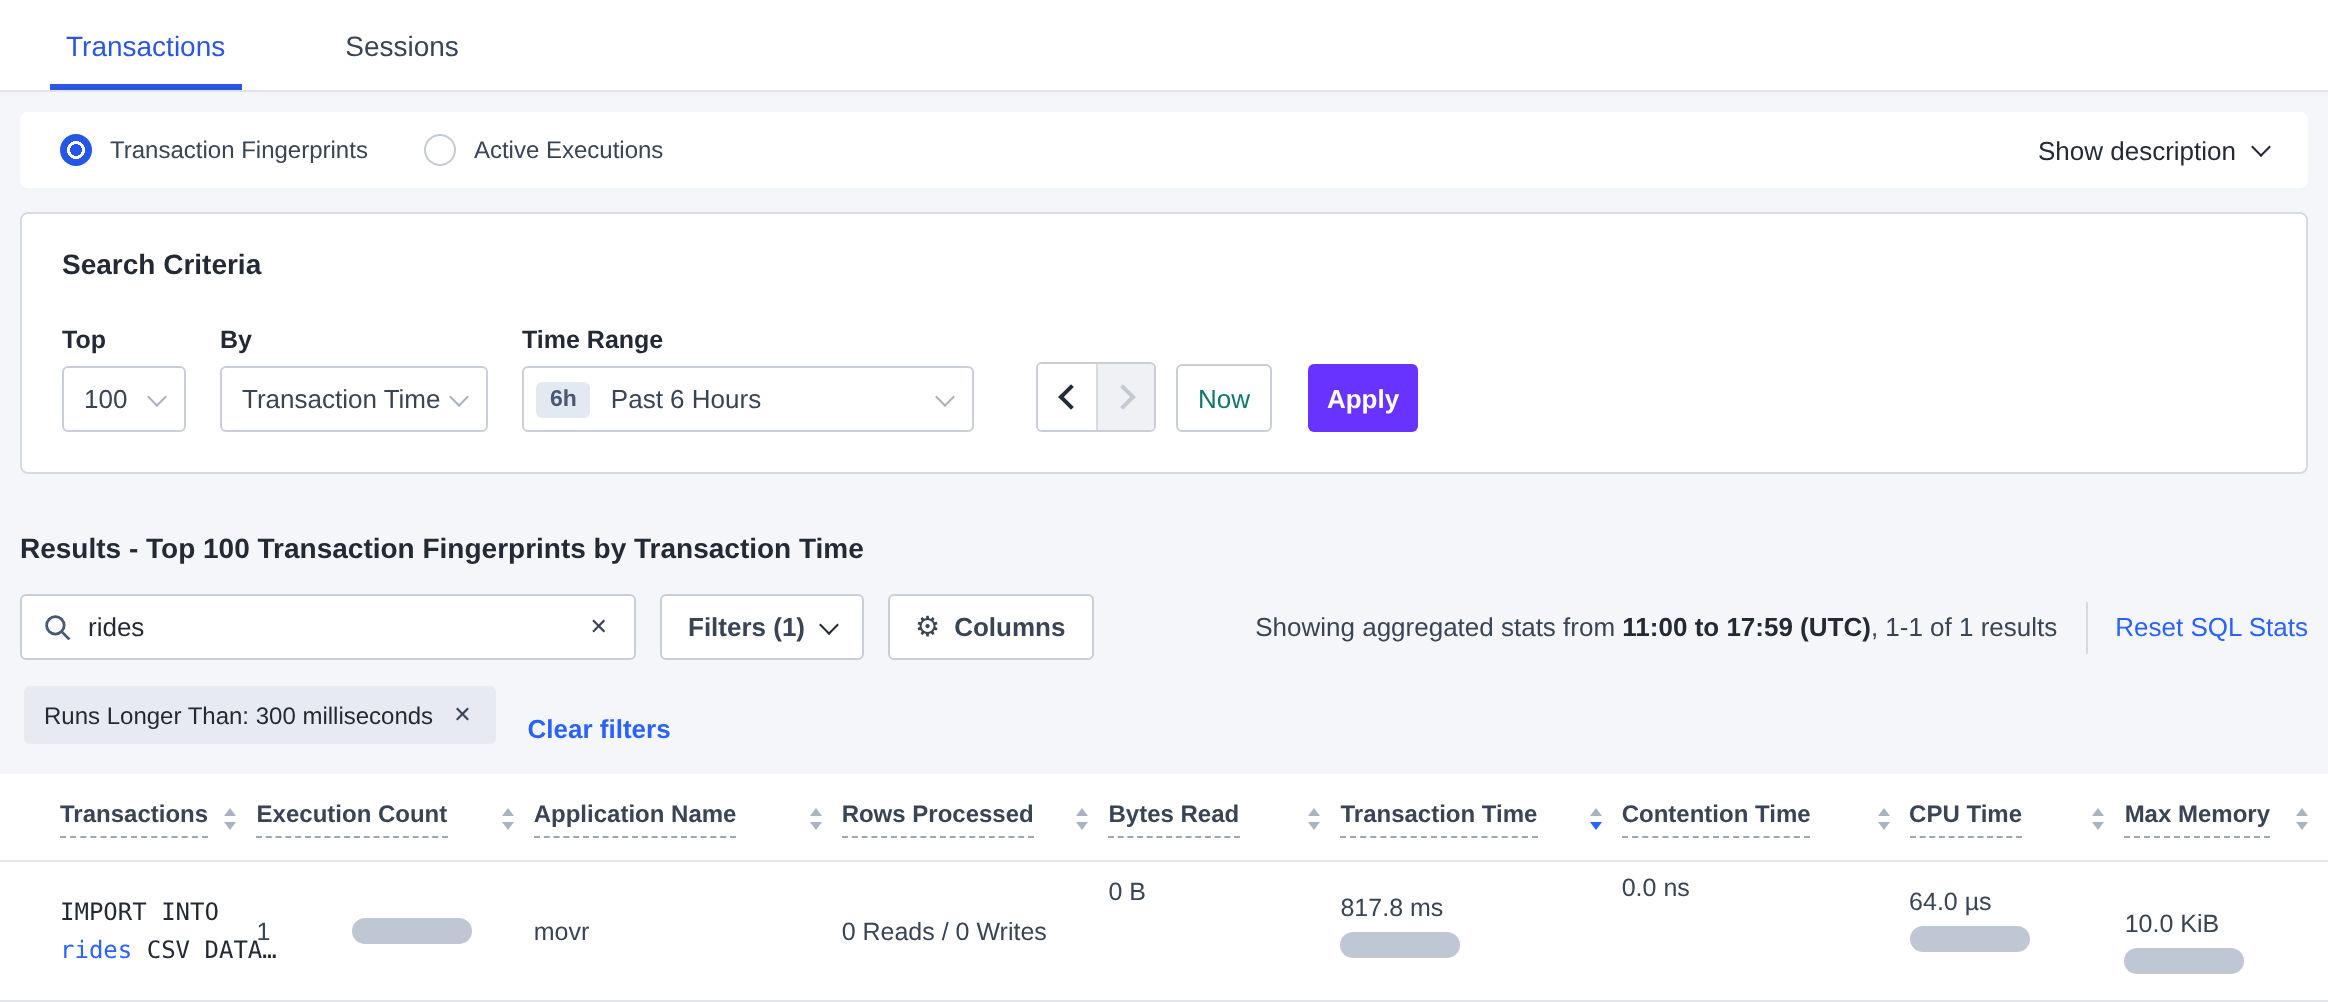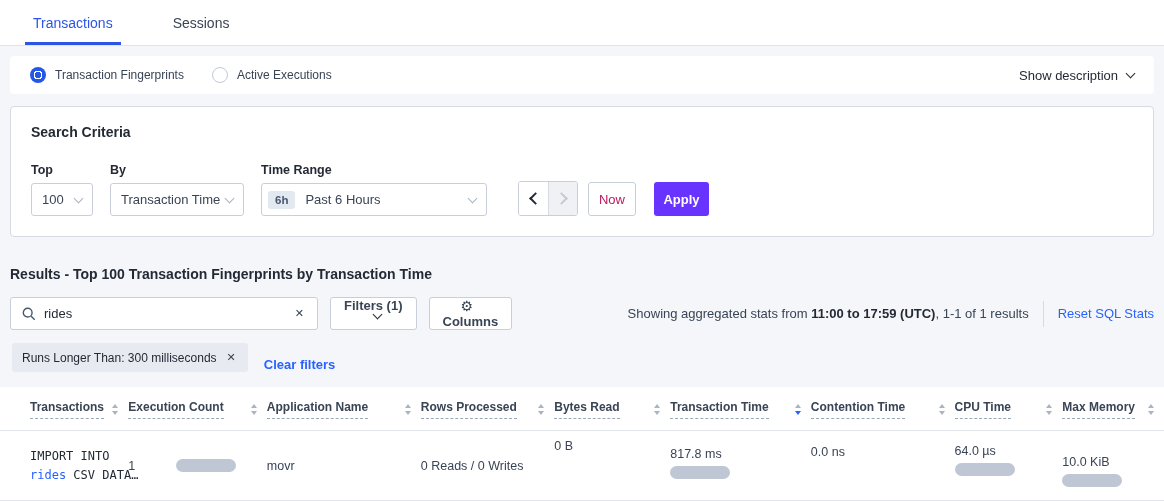--- a/index.html
+++ b/index.html
@@ -38,30 +38,30 @@
   .select { height:33px; border:1px solid #c8cfd9; border-radius:3px; background:#fff; display:flex; align-items:center; padding:0 10px; cursor:pointer; color:#394455; }
   .select .chev.down { margin-left:auto; }
   .sel-top { width:62px; }
   .sel-by { width:134px; }
   .sel-time { width:226px; padding-left:6px; }
   .badge-6h { background:#e3e9f1; color:#475872; font-weight:bold; font-size:11.5px; border-radius:3px; padding:3px 7px; margin-right:10px; }
   .arrow-group { display:flex; border:1px solid #c8cfd9; border-radius:3px; overflow:hidden; height:35px; margin-left:14px; }
   .arrow-btn { width:29px; display:flex; align-items:center; justify-content:center; background:#fff; cursor:pointer; }
   .arrow-btn.disabled { background:#eff1f4; border-left:1px solid #d5dae3; cursor:default; }
   .btn { height:34px; border:1px solid #c8cfd9; border-radius:3px; background:#fff; display:flex; align-items:center; justify-content:center; cursor:pointer; font-size:13px; }
-  .btn-now { width:48px; margin-left:10px; color:#be185d; }
+  .btn-now { width:48px; margin-left:10px; color:#0f766e; }
   .btn-apply { width:55px; margin-left:18px; background:#6933ff; border:none; color:#fff; font-weight:bold; }
 
   
   .results-heading { margin:29px 10px 15px; font-size:14px; font-weight:bold; color:#242a35; }
   .controls-row { margin:0 10px; display:flex; align-items:center; }
   .search-box { width:308px; height:33px; background:#fff; border:1px solid #c8cfd9; border-radius:3px; display:flex; align-items:center; padding:0 11px; }
   .search-box input { border:none; outline:none; flex:1; font-size:13px; color:#242a35; margin-left:8px; font-family:inherit; background:transparent; }
   .clear-x { color:#394455; font-size:11px; cursor:pointer; padding:2px; }
-  .ctl-btn { height:33px; border:1px solid #c8cfd9; border-radius:3px; background:#fff; display:flex; align-items:center; padding:0 13px; margin-left:12px; font-weight:bold; font-size:13px; color:#394455; cursor:pointer;flex-direction:column; }
+  .ctl-btn { height:33px; border:1px solid #c8cfd9; border-radius:3px; background:#fff; display:flex; align-items:center; padding:0 13px; margin-left:12px; font-weight:bold; font-size:13px; color:#394455; cursor:pointer; }
   .gear { font-size:14px; margin-right:7px; color:#394455; font-weight:normal; }
   .stats-text { font-size:13px; color:#394455; white-space:nowrap; }
   .stats-text b { color:#242a35; }
   .v-divider { width:1px; height:26px; background:#d5dae3; margin:0 14px; }
   .link { color:#2962ff; cursor:pointer; text-decoration:none; font-size:13px; white-space:nowrap; }
   .chip-row { margin:13px 10px 0 12px; display:flex; align-items:flex-end; }
   .chip { background:#e7eaf1; border-radius:3px; padding:6px 10px; font-size:12px; color:#242a35; display:flex; align-items:center; }
   .chip .clear-x { margin-left:8px; font-weight:bold; }
   .clear-filters { margin-left:16px; font-weight:bold; font-size:13px; }
 
@@ -291,21 +291,21 @@
             <span class="bar"></span>
           </div>
         </td>
         <td><span>movr</span></td>
         <td><span>0 Reads / 0 Writes</span></td>
         <td style="vertical-align:top;padding-top:8px;"><span>0 B</span></td>
         <td class="stat-cell" style="vertical-align:top;padding-top:16px;">
           <div>817.8 ms</div>
           <div class="bar"></div>
         </td>
-        <td style="vertical-align:top;padding-top:14px;"><span>0.0 ns</span></td>
+        <td style="vertical-align:top;padding-top:6px;"><span>0.0 ns</span></td>
         <td class="stat-cell" style="vertical-align:top;">
           <div>64.0 µs</div>
           <div class="bar"></div>
         </td>
         <td class="stat-cell" style="vertical-align:top;padding-top:24px;">
           <div>10.0 KiB</div>
           <div class="bar"></div>
         </td>
       </tr>
     </tbody>

